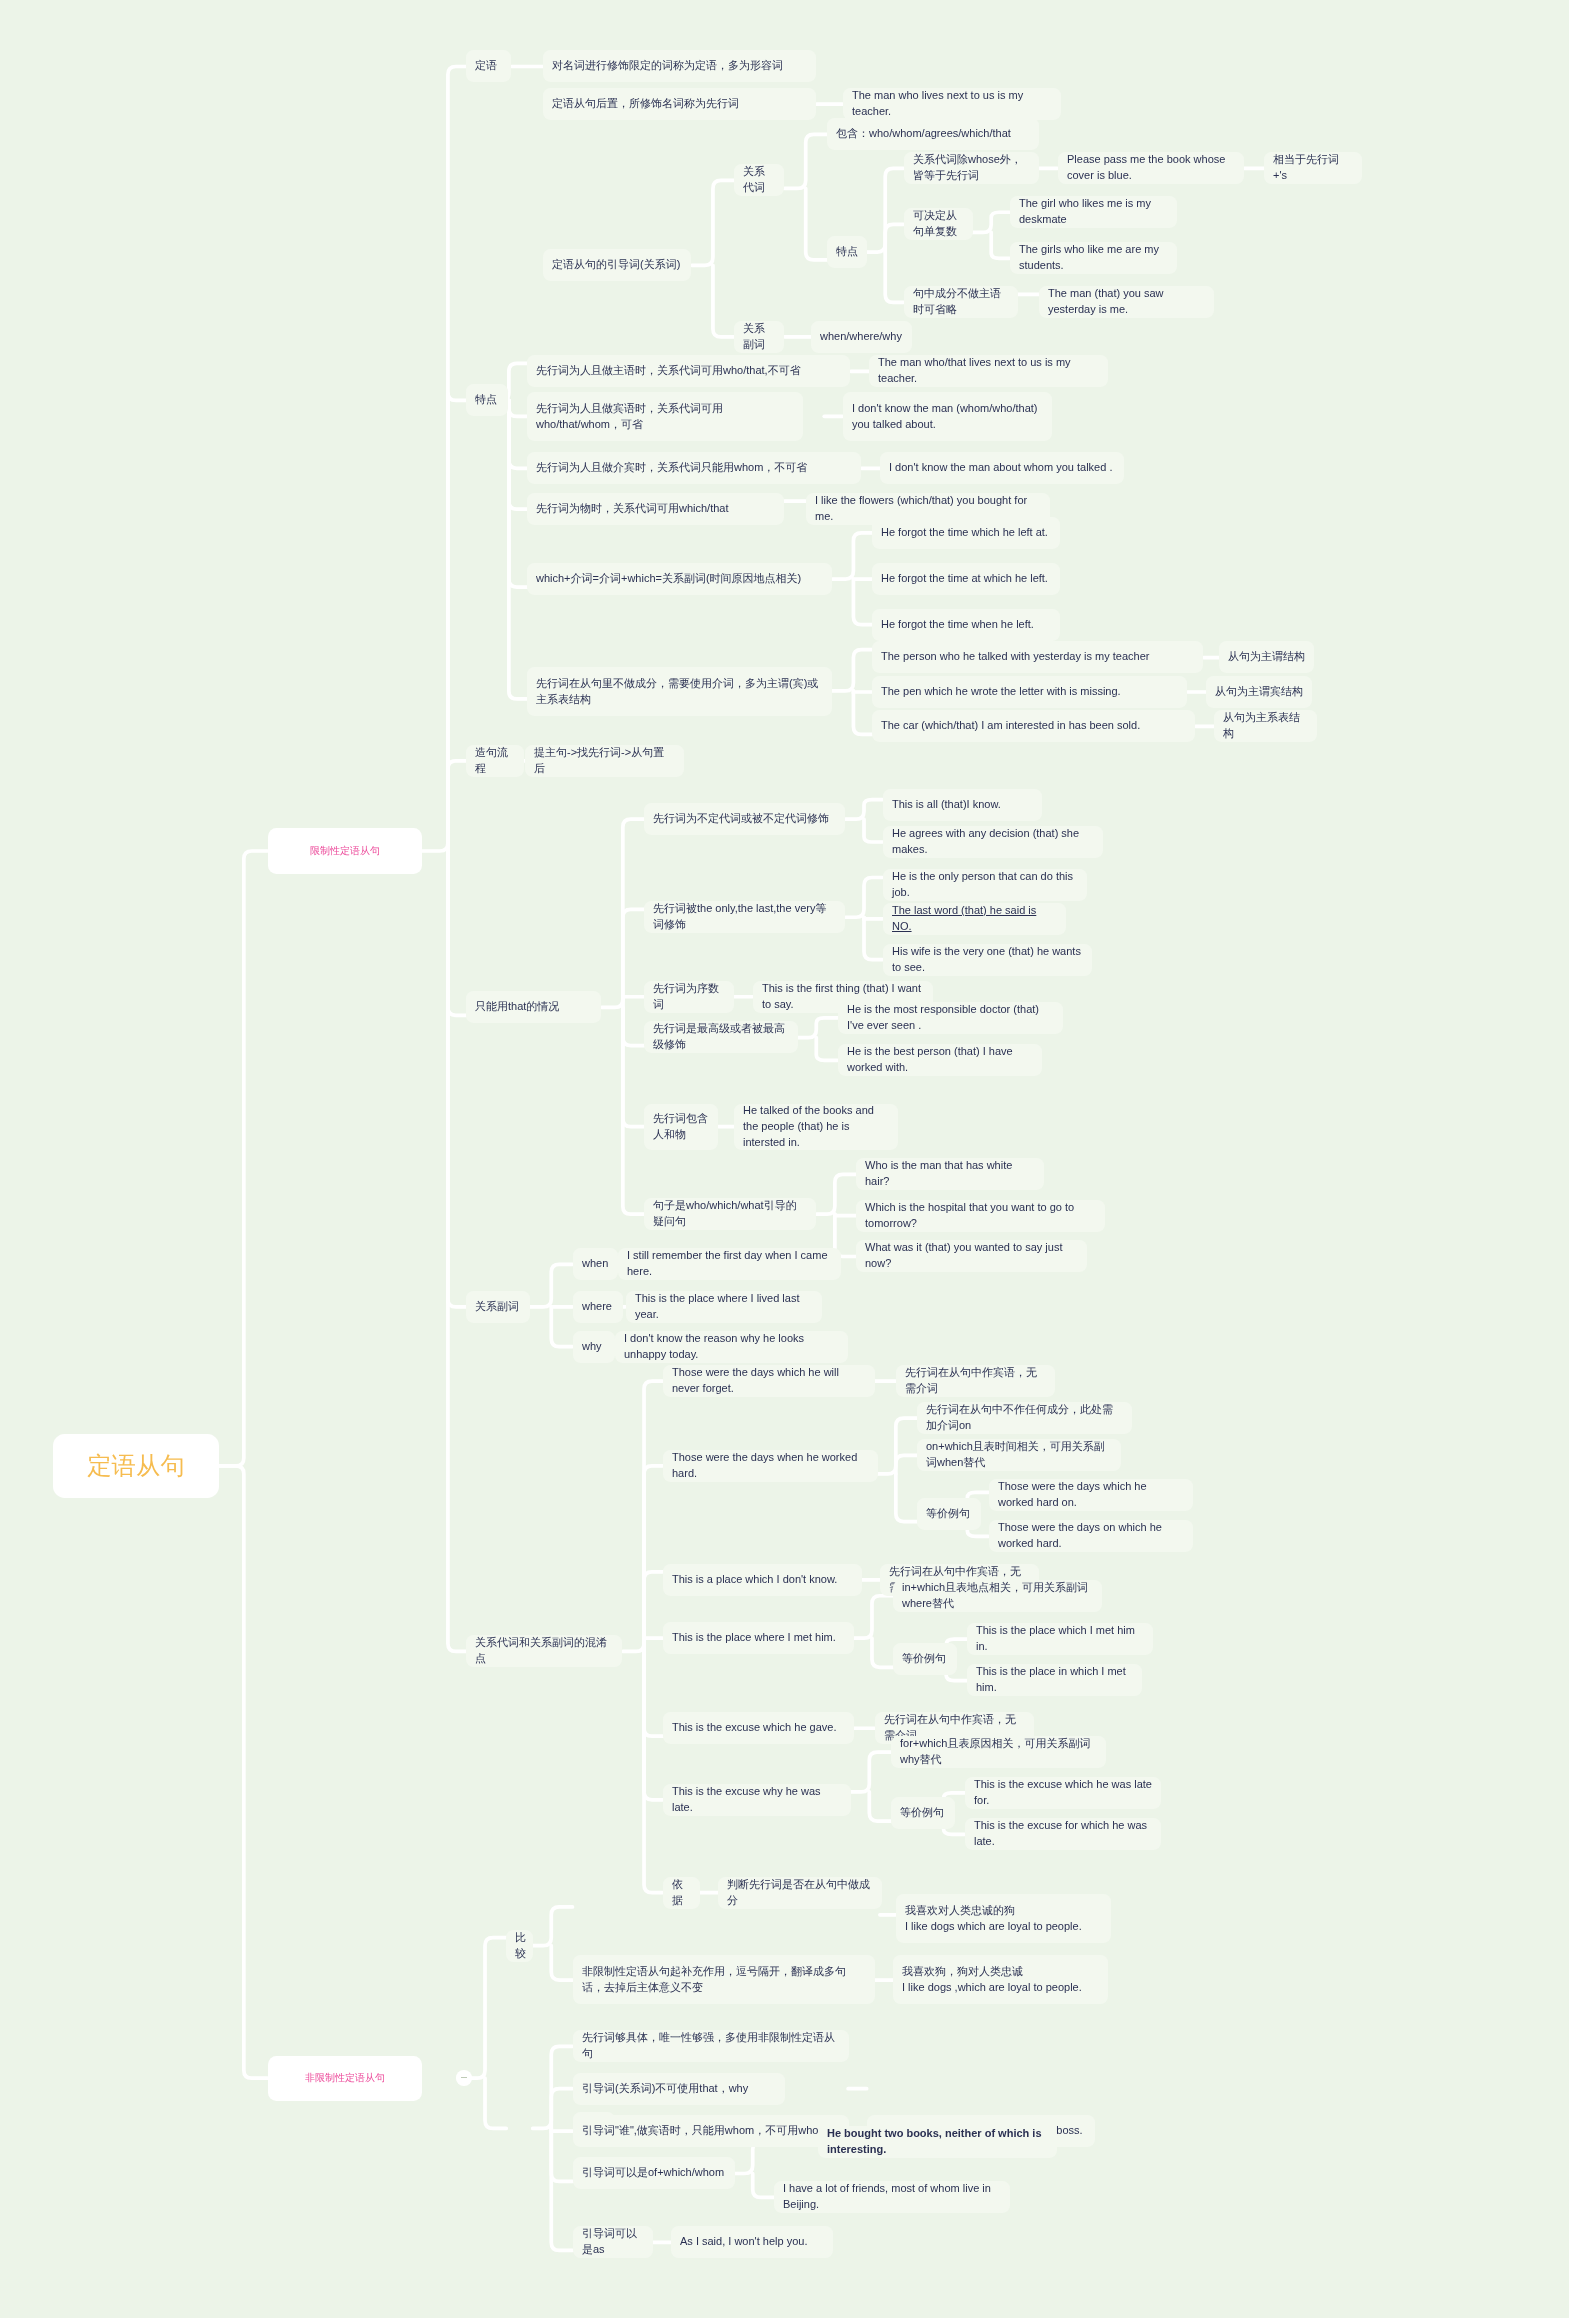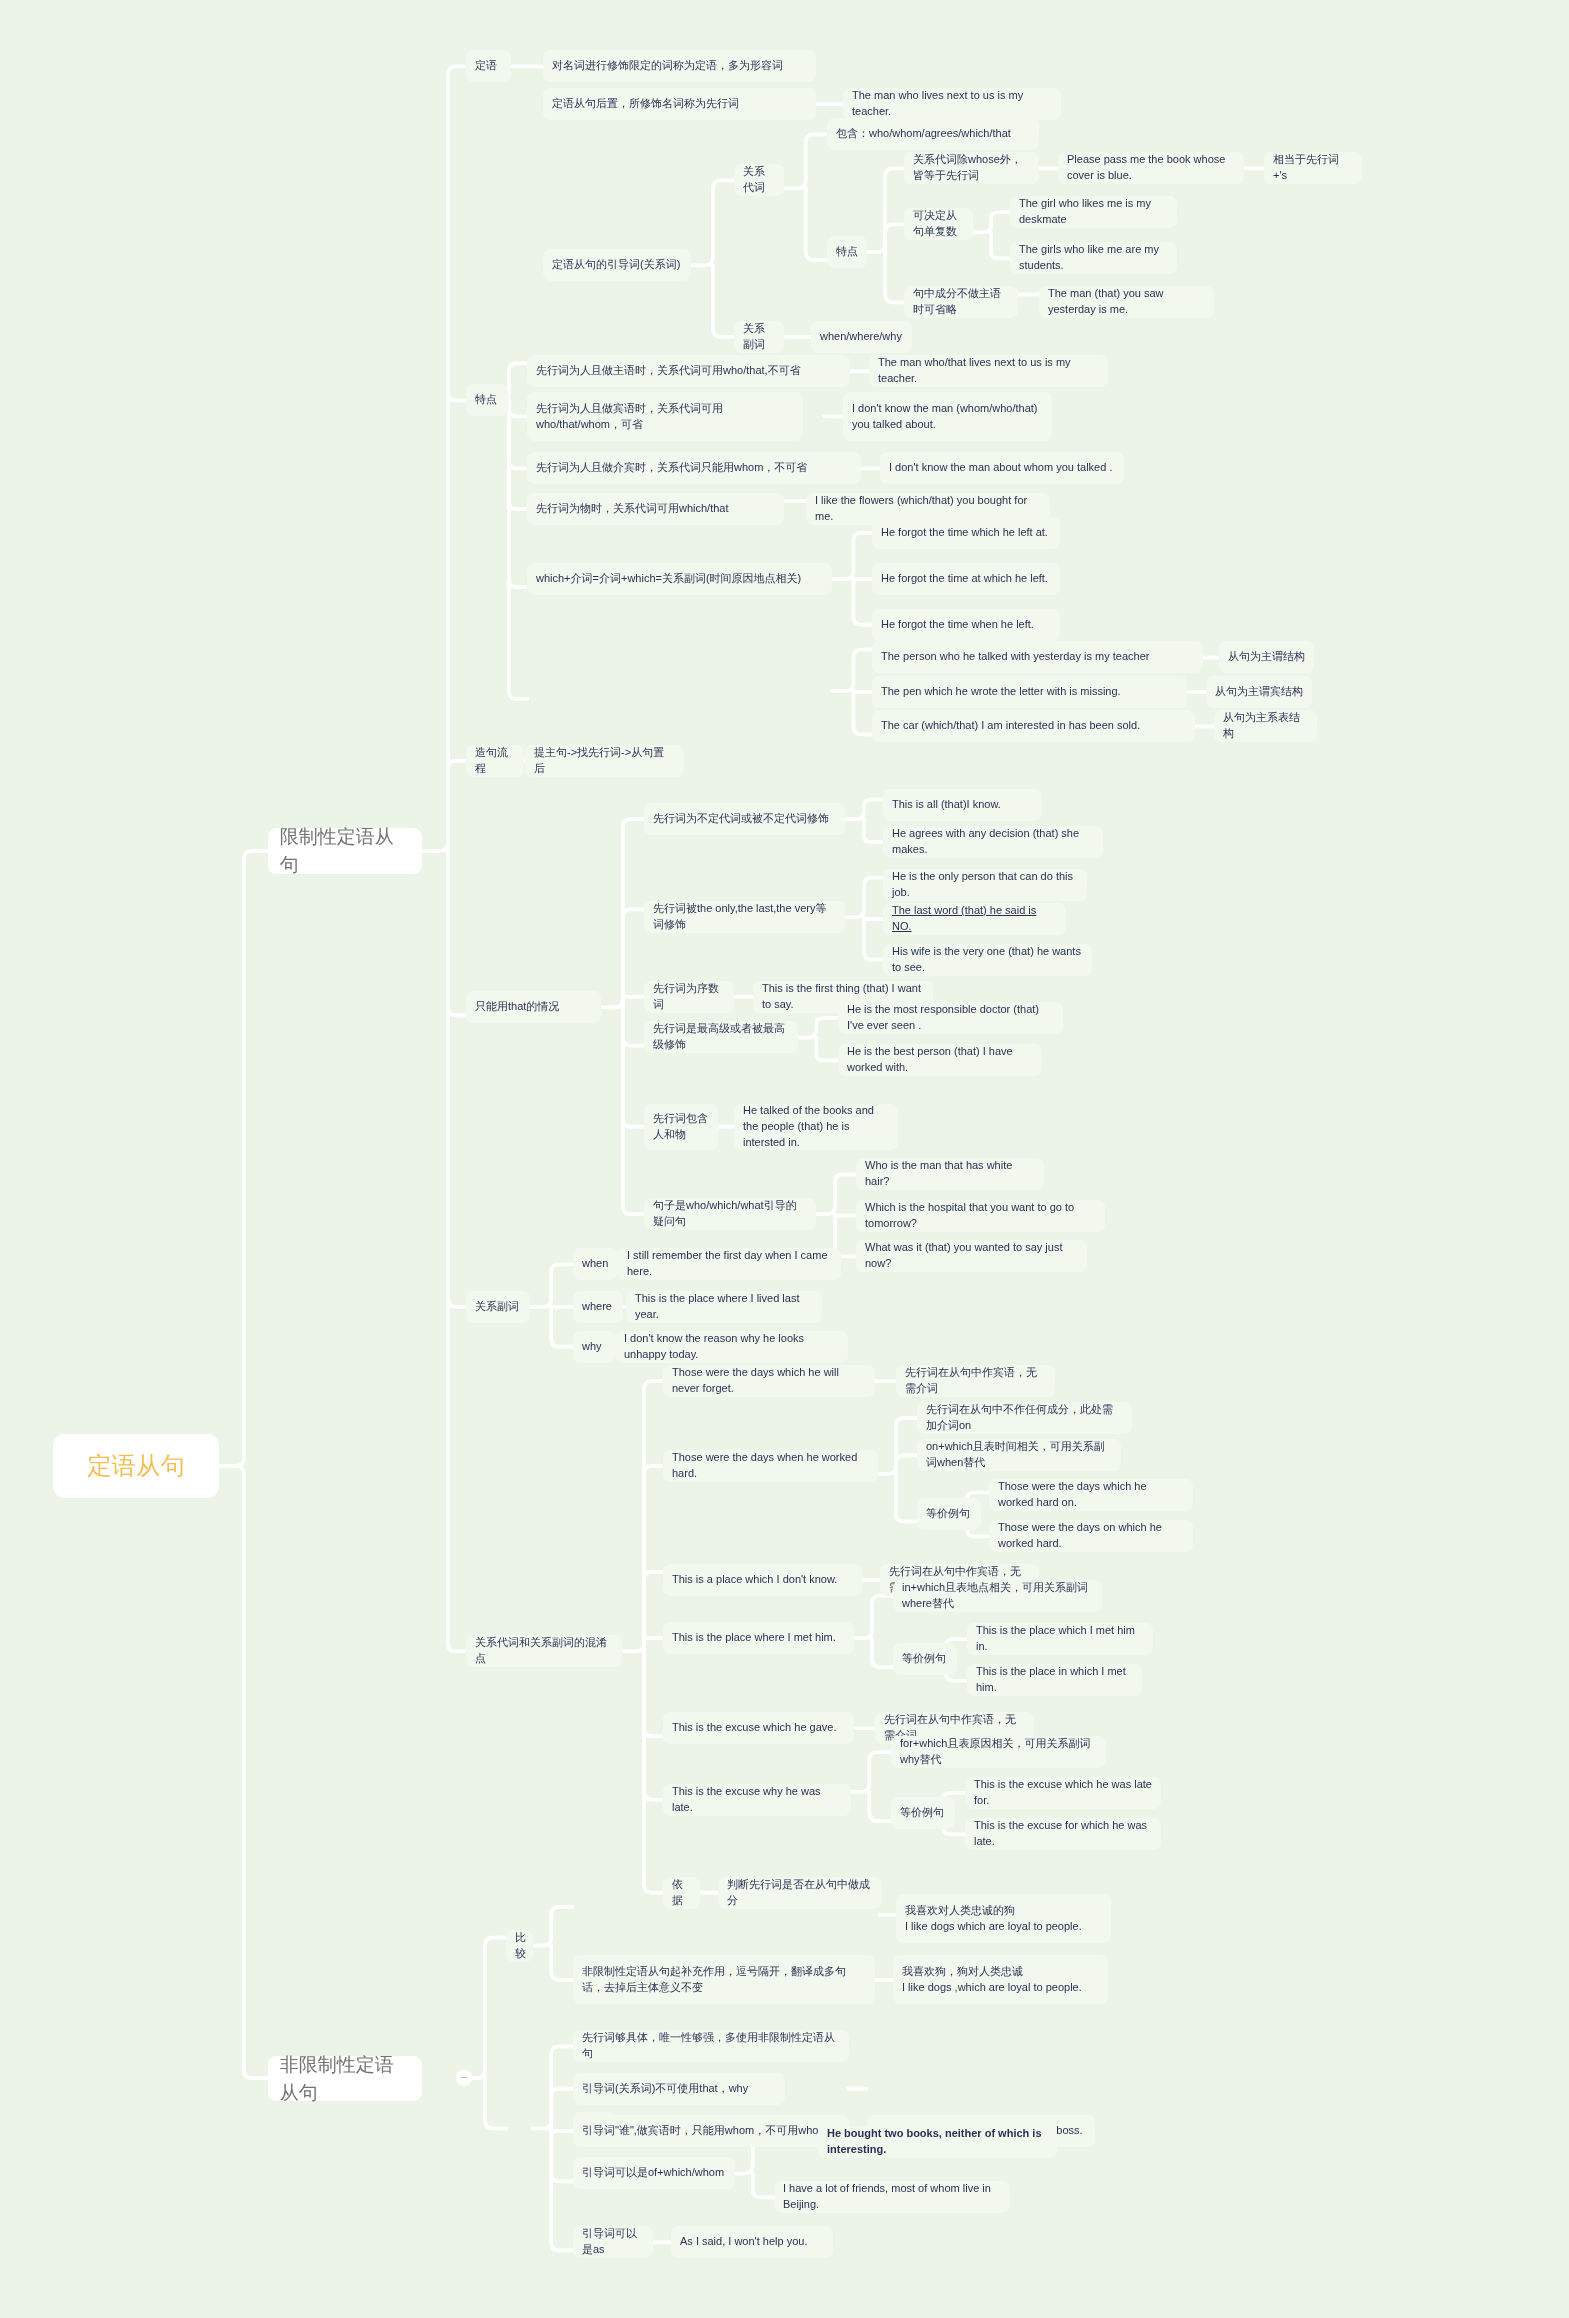--- a/index.html
+++ b/index.html
@@ -30,22 +30,22 @@
     background:#ffffff;
     color:#f6bc4f;
     font-size:24.4px;
     border-radius:11.7px;
     justify-content:center;
     font-weight:400;
     padding:0 13.8px;
   }
   .node.major{
     background:#ffffff;
-    color:#737373;
-    font-size:19px;
+    color:#ec4899;
+    font-size:10px;
     border-radius:8.5px;
     justify-content:center;
     padding:0 11.7px;
   }
   .toggle{
     position:absolute;
     width:13.8px;height:13.8px;
     border-radius:50%;
     background:#ffffff;
     box-shadow:0 0 0 1.1px #ffffff;
@@ -231,20 +231,21 @@
   <div class="node" style="left:880px;top:452px;width:244px;height:32px;">I don't know the man about whom you talked .</div>
 
   <div class="node" style="left:527px;top:493px;width:257px;height:32px;">先行词为物时，关系代词可用which/that</div>
   <div class="node" style="left:806px;top:493px;width:244px;height:32px;">I like the flowers (which/that) you bought for me.</div>
 
   <div class="node" style="left:527px;top:563px;width:305px;height:32px;">which+介词=介词+which=关系副词(时间原因地点相关)</div>
   <div class="node" style="left:872px;top:517px;width:188px;height:32px;">He forgot the time which he left at.</div>
   <div class="node" style="left:872px;top:563px;width:188px;height:32px;">He forgot the time at which he left.</div>
   <div class="node" style="left:872px;top:609px;width:188px;height:32px;">He forgot the time when he left.</div>
 
+  <div class="node" style="left:527px;top:667px;width:305px;height:49px;">先行词在从句里不做成分，需要使用介词，多为主谓(宾)或主系表结构</div>
   <div class="node" style="left:872px;top:641px;width:331px;height:32px;">The person who he talked with  yesterday is my teacher</div>
   <div class="node" style="left:1219px;top:641px;width:95px;height:32px;">从句为主谓结构</div>
   <div class="node" style="left:872px;top:676px;width:315px;height:32px;">The pen which he wrote the letter with is missing.</div>
   <div class="node" style="left:1206px;top:676px;width:106px;height:32px;">从句为主谓宾结构</div>
   <div class="node" style="left:872px;top:710px;width:323px;height:32px;">The car (which/that) I am interested in has been sold.</div>
   <div class="node" style="left:1214px;top:710px;width:103px;height:32px;">从句为主系表结构</div>
 
   <div class="node" style="left:466px;top:745px;width:58px;height:32px;">造句流程</div>
   <div class="node" style="left:525px;top:745px;width:159px;height:32px;">提主句-&gt;找先行词-&gt;从句置后</div>
 

